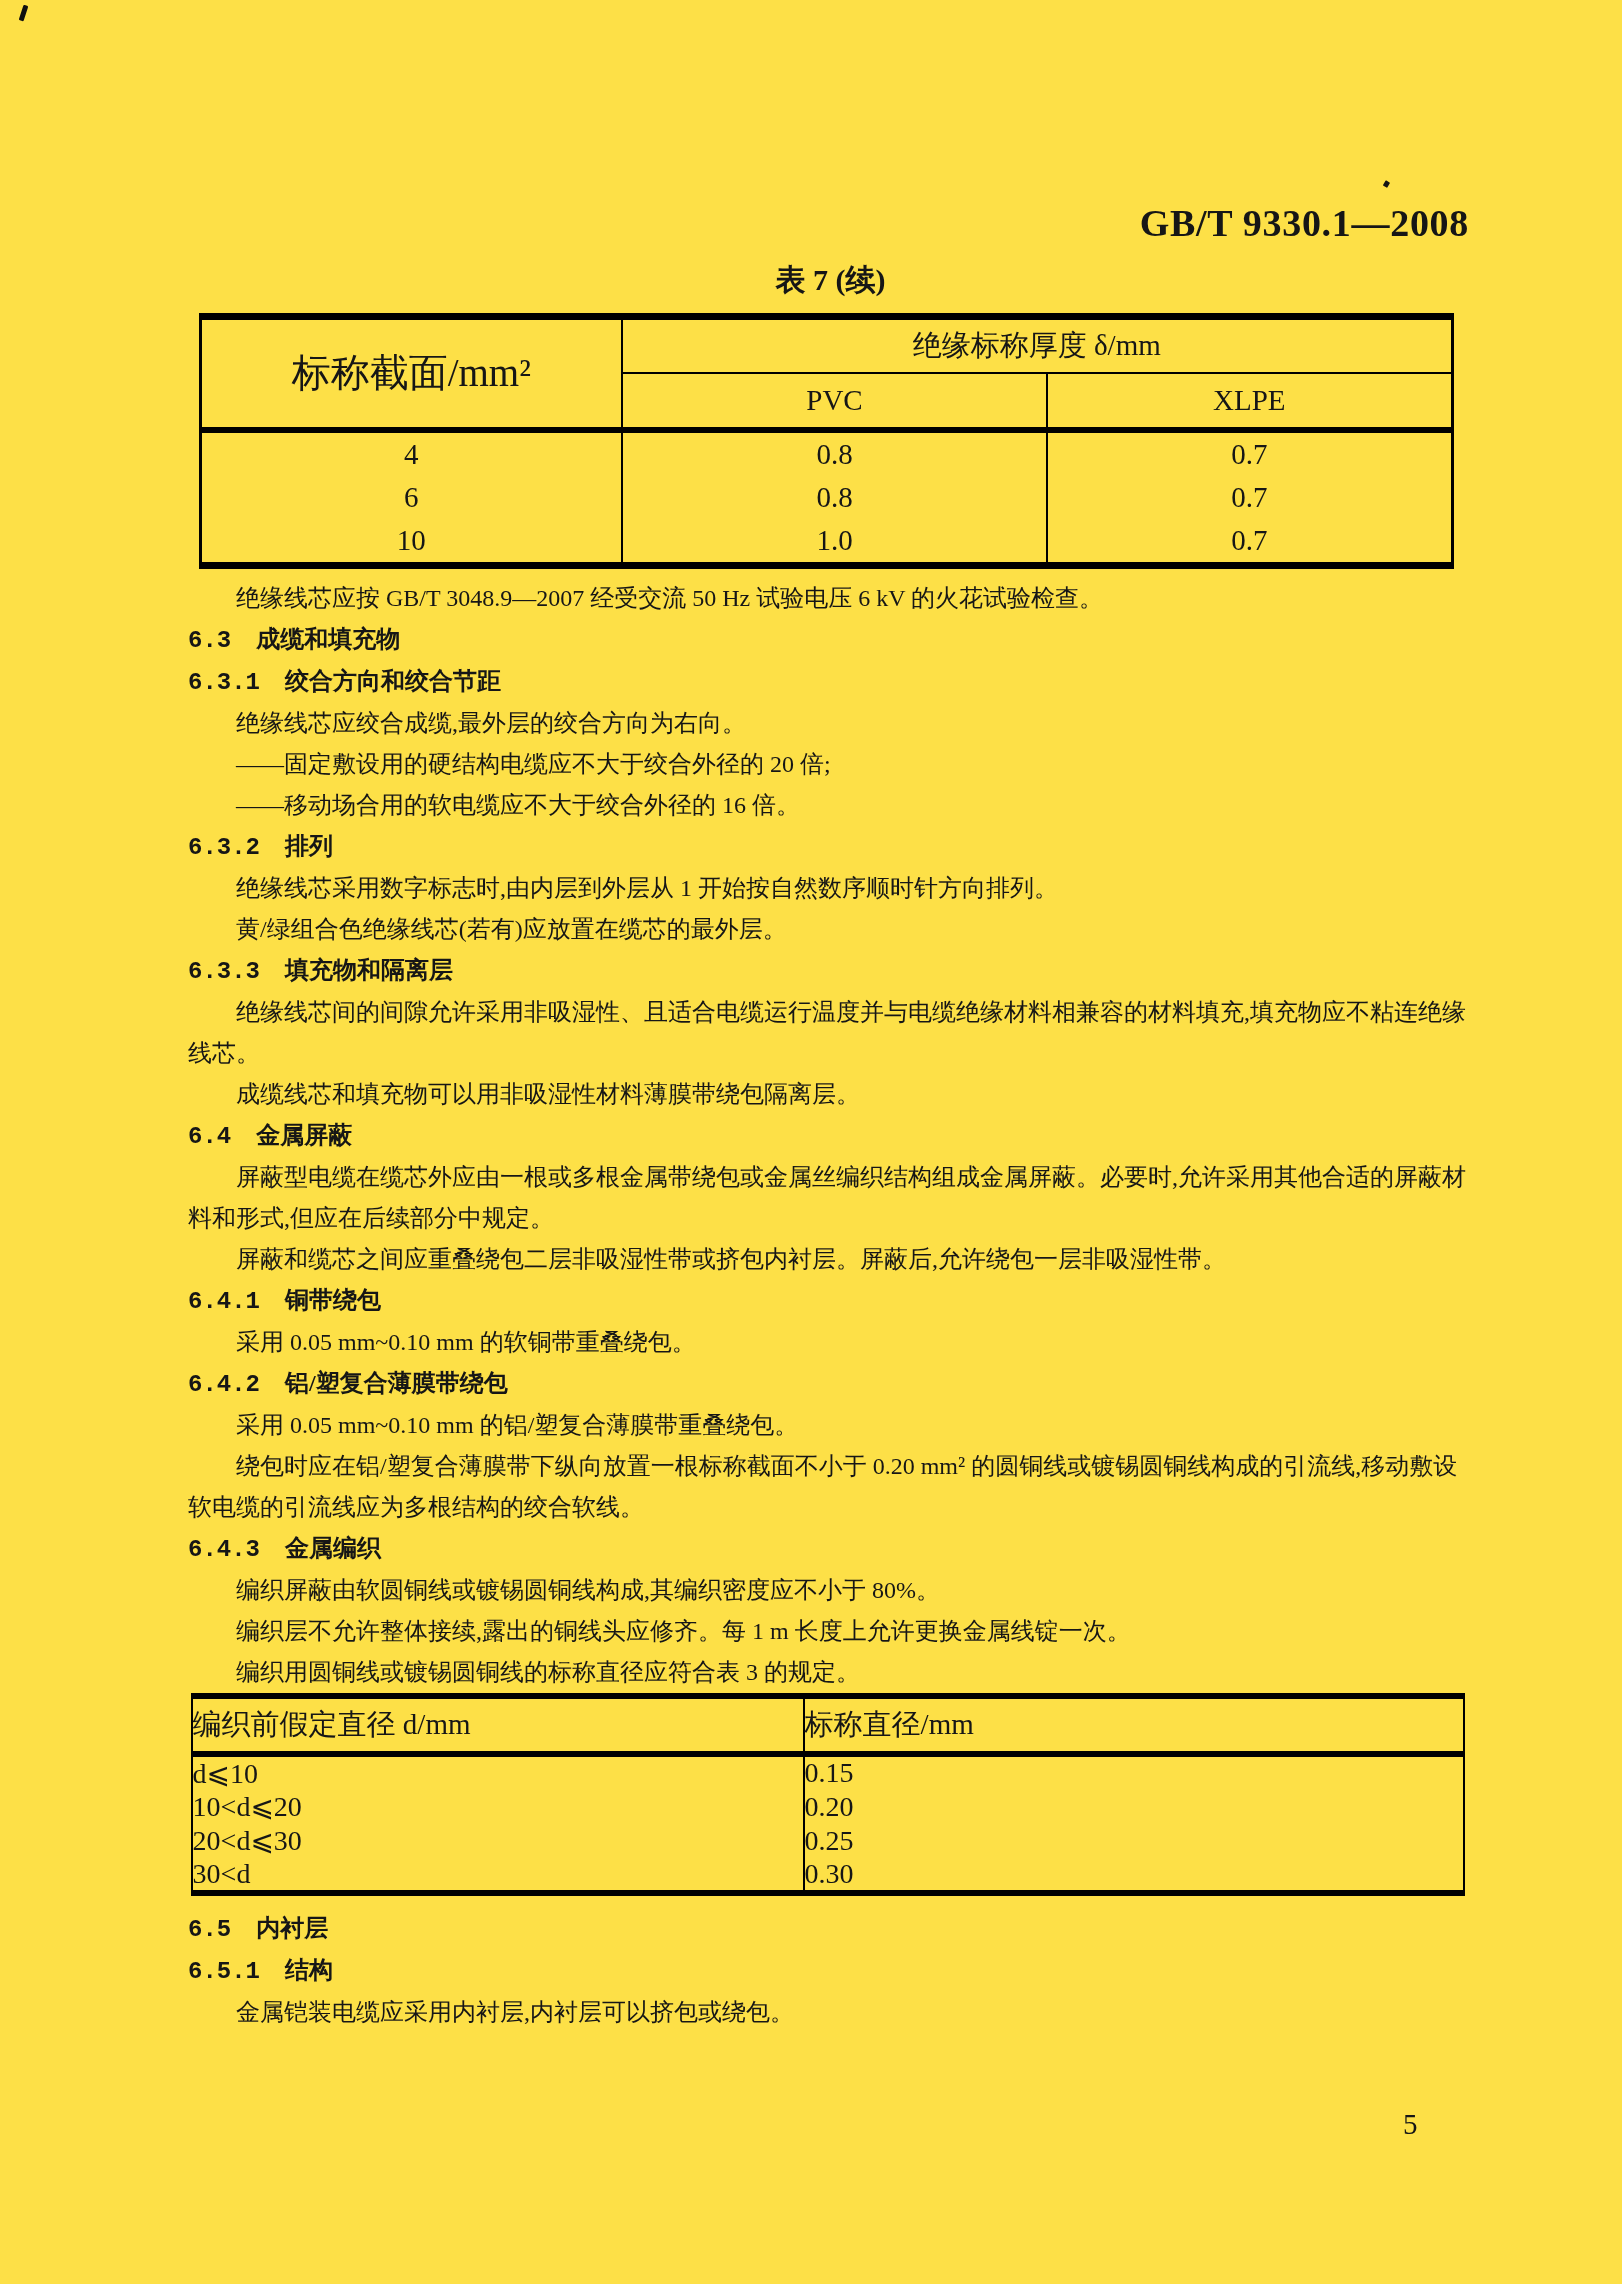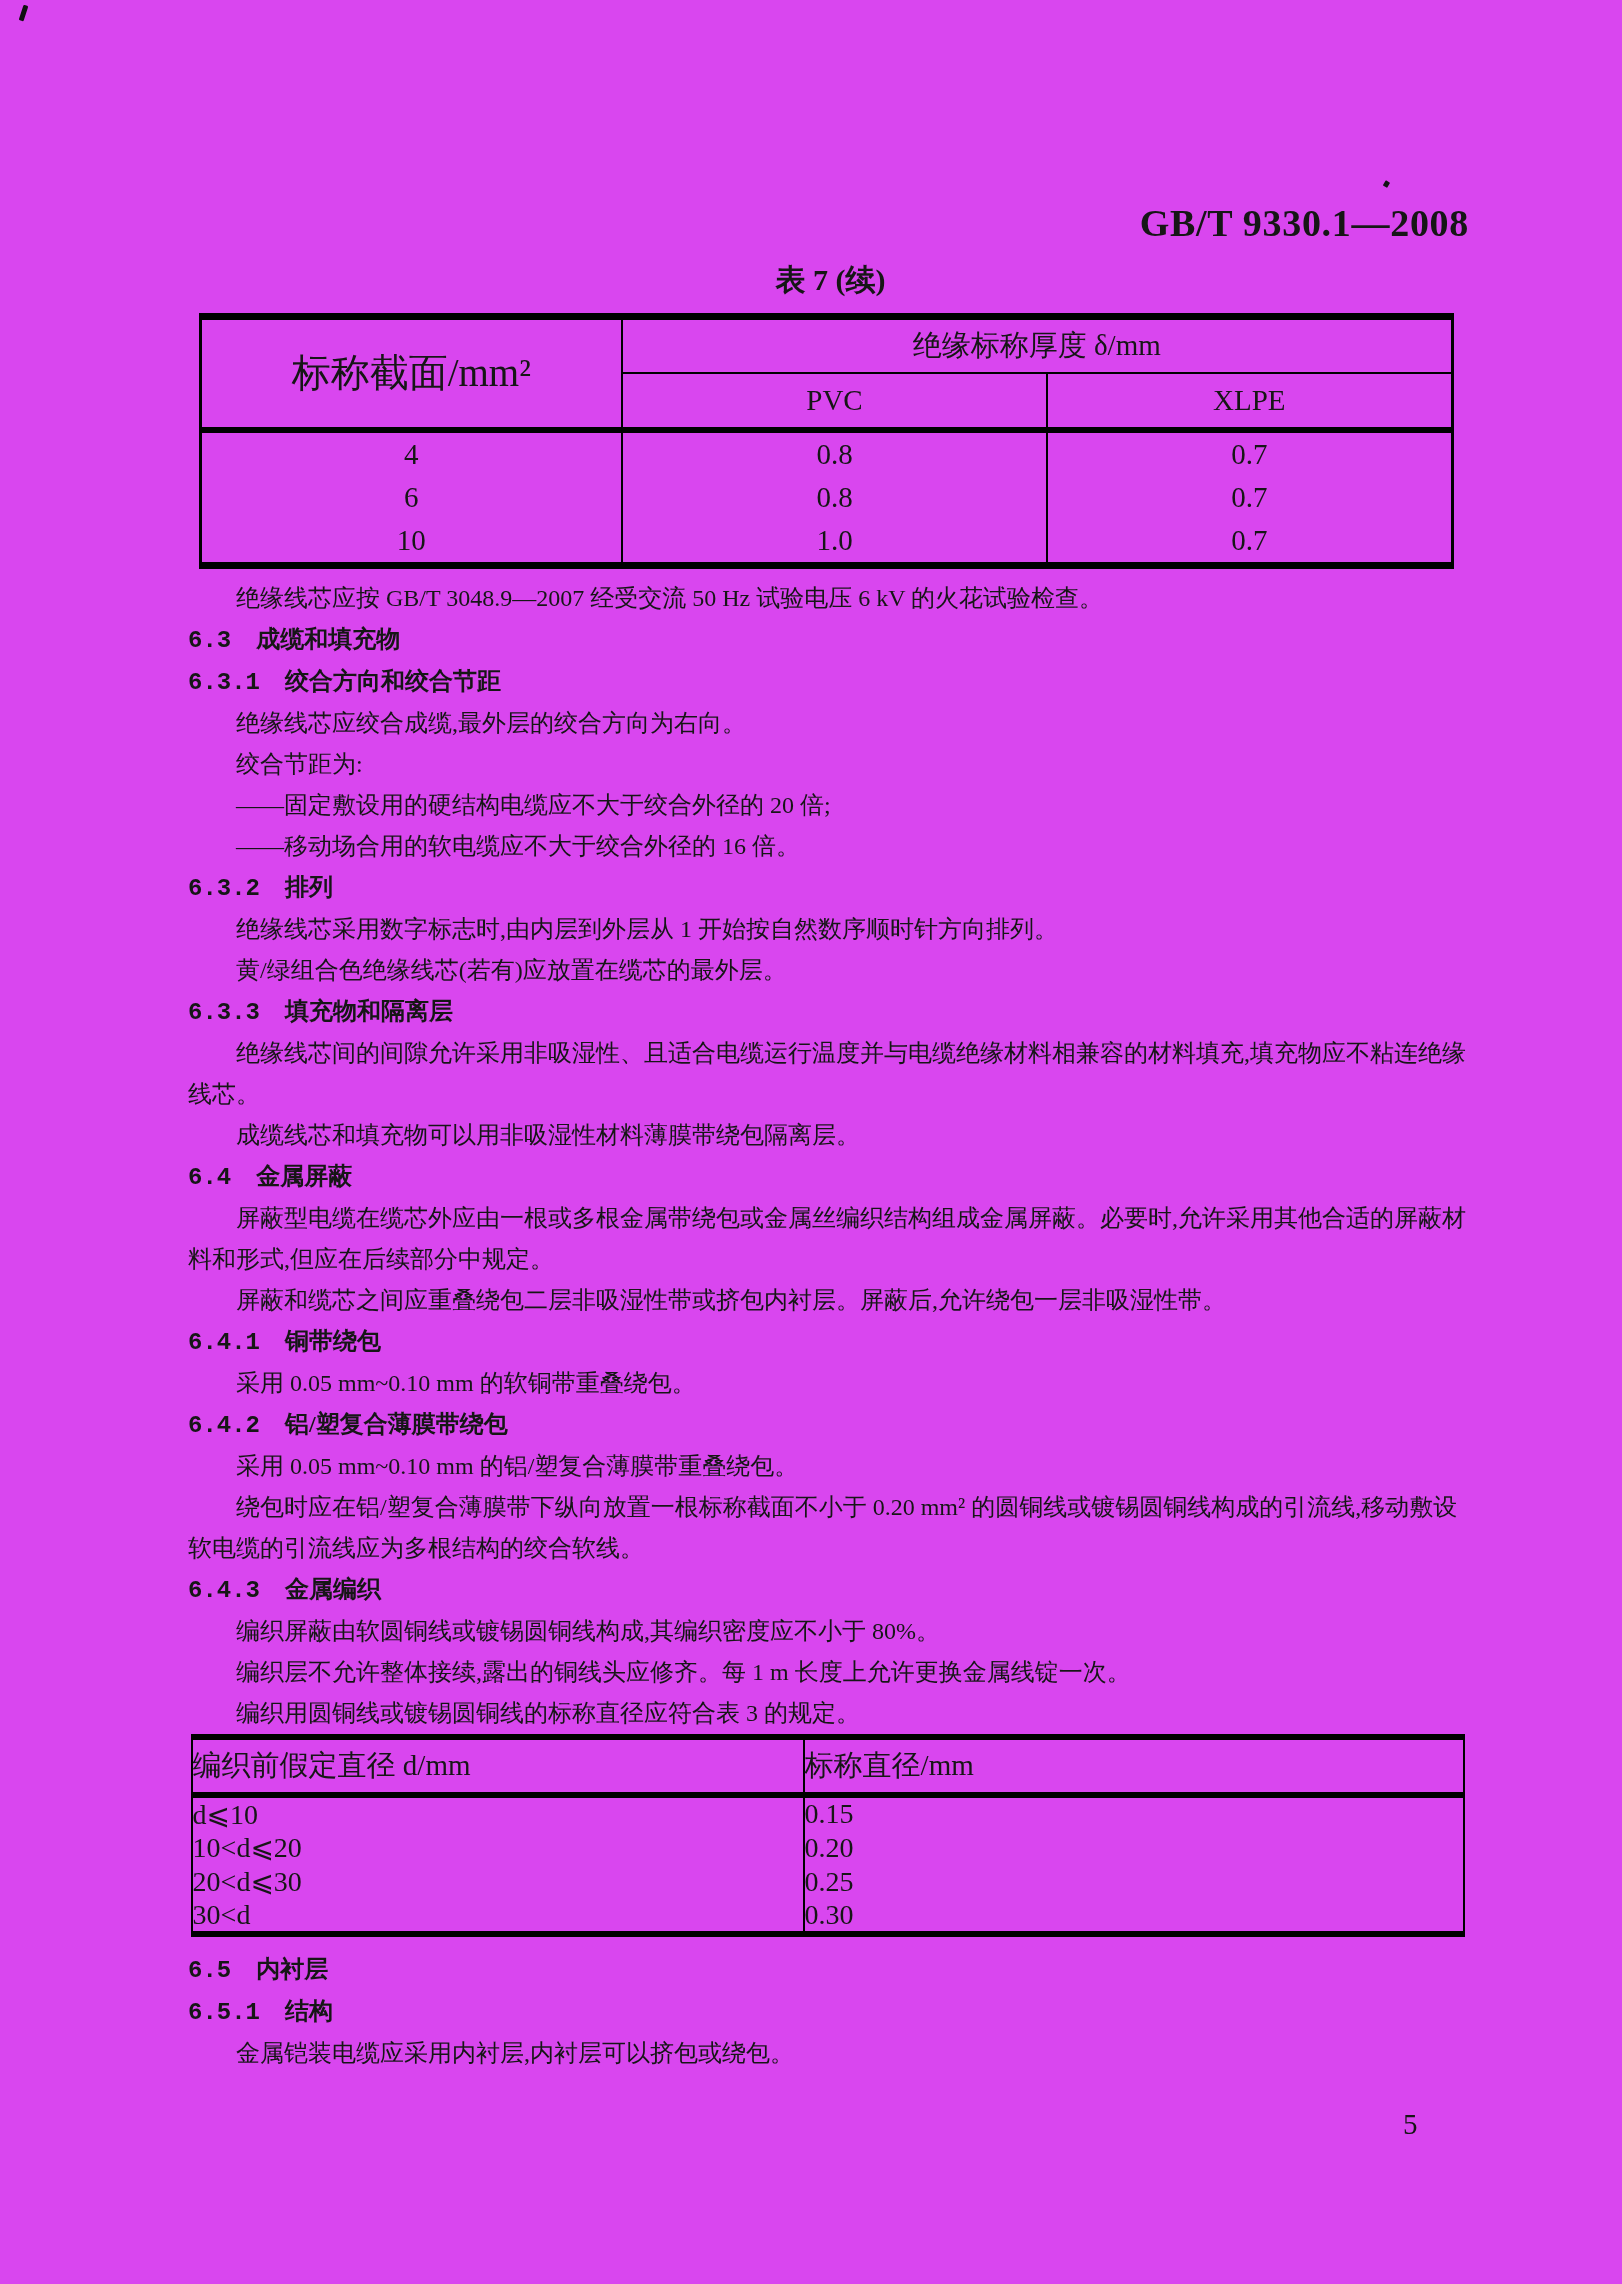--- a/index.html
+++ b/index.html
@@ -4,21 +4,21 @@
 <title>GB/T 9330.1—2008 — Page 5</title>
 <style>
   html, body { margin: 0; padding: 0; background: #e8e8e8; }
   * { box-sizing: border-box; }
 
   .page {
     position: relative;
     width: 1622px;
     height: 2284px;
     margin: 0 auto;
-    background: #d946ef;
+    background: #fde047;
     color: #161616;
     font-family: "Liberation Serif", serif;
     overflow: hidden;
   }
 
   .content {
     position: absolute;
     left: 188px;
     top: 0;
     width: 1285px;
@@ -190,21 +190,20 @@
 
     <div class="bodytext">
 
       <p class="indent first">绝缘线芯应按 GB/T 3048.9—2007 经受交流 50 Hz 试验电压 6 kV 的火花试验检查。</p>
 
       <p class="heading"><span class="num">6.3</span><span>成缆和填充物</span></p>
 
       <p class="heading"><span class="num">6.3.1</span><span>绞合方向和绞合节距</span></p>
 
       <p class="indent">绝缘线芯应绞合成缆,最外层的绞合方向为右向。</p>
-      <p class="indent">绞合节距为:</p>
       <p class="indent">——固定敷设用的硬结构电缆应不大于绞合外径的 20 倍;</p>
       <p class="indent">——移动场合用的软电缆应不大于绞合外径的 16 倍。</p>
 
       <p class="heading"><span class="num">6.3.2</span><span>排列</span></p>
 
       <p class="indent">绝缘线芯采用数字标志时,由内层到外层从 1 开始按自然数序顺时针方向排列。</p>
       <p class="indent">黄/绿组合色绝缘线芯(若有)应放置在缆芯的最外层。</p>
 
       <p class="heading"><span class="num">6.3.3</span><span>填充物和隔离层</span></p>
 

